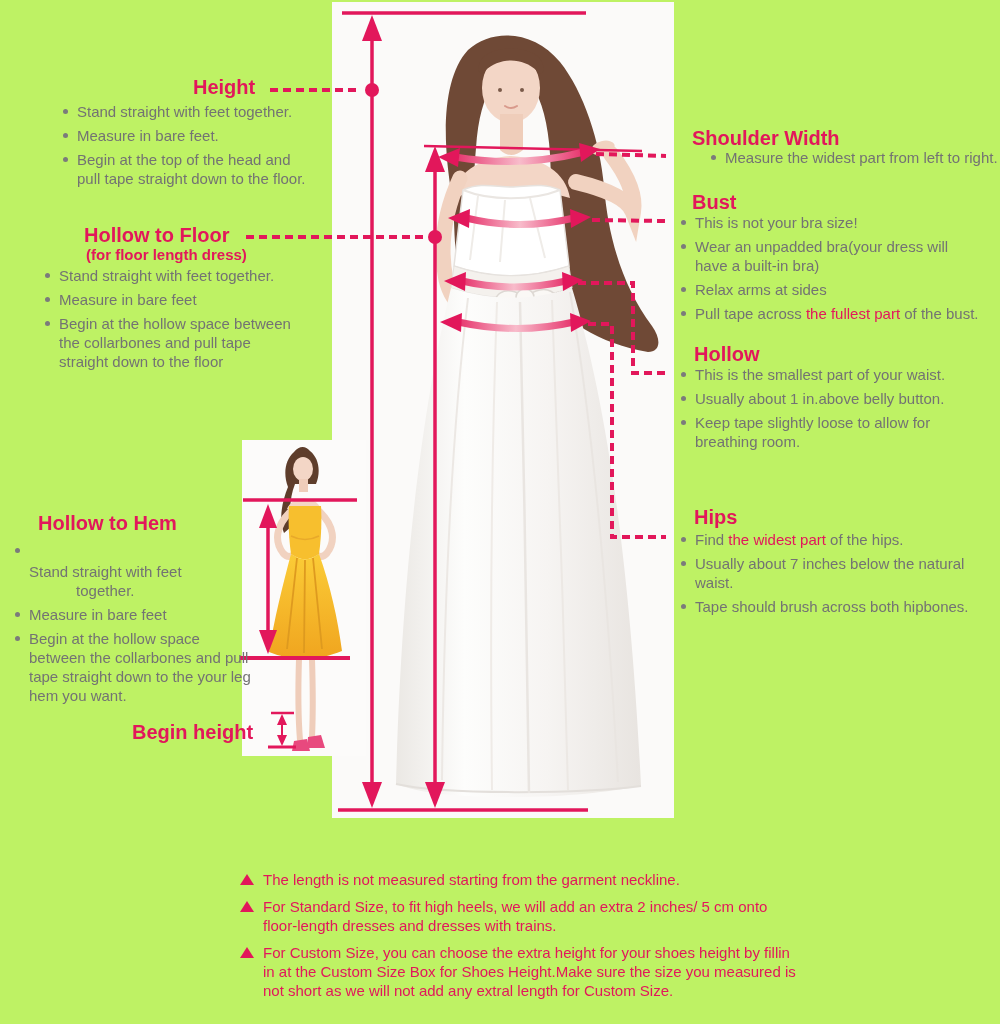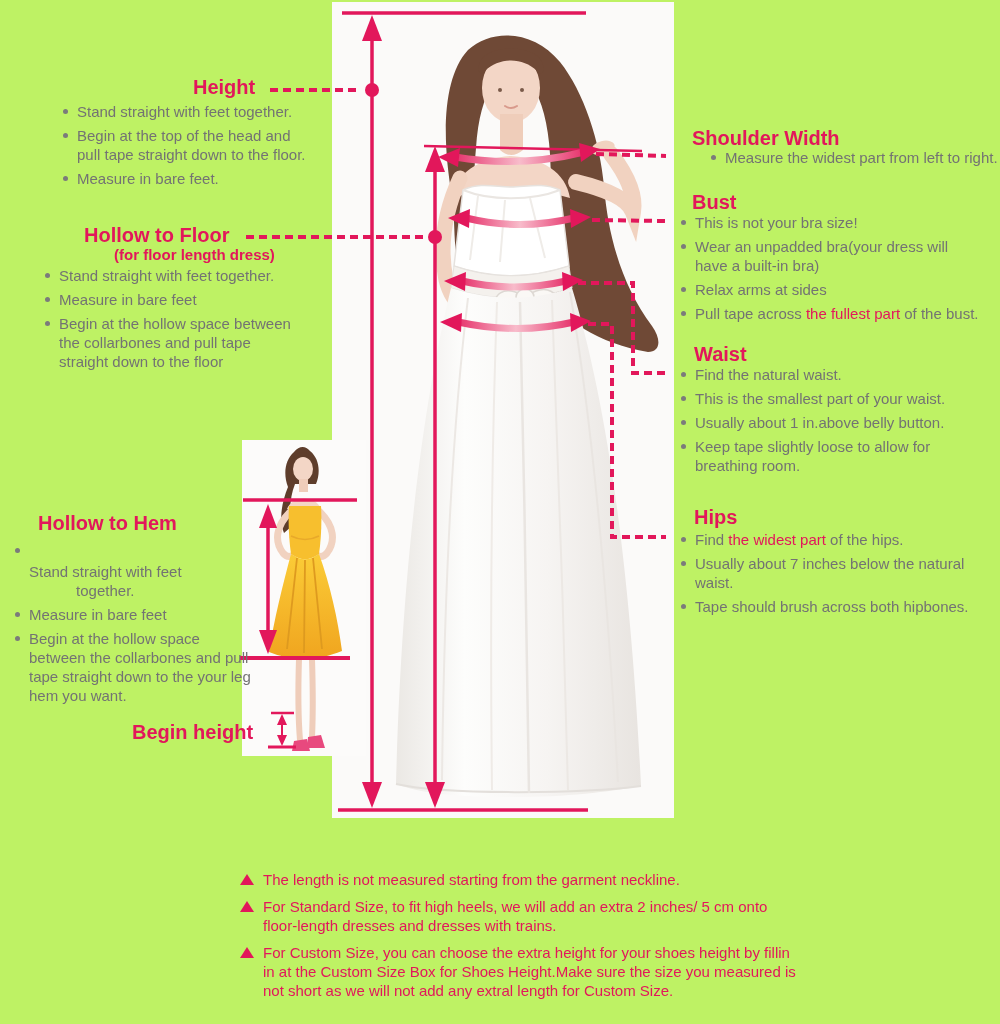--- a/index.html
+++ b/index.html
@@ -153,27 +153,27 @@
       <line x1="268" y1="747" x2="296" y2="747" stroke-width="3"></line>
       <line x1="282" y1="719" x2="282" y2="741" stroke-width="2"></line>
       <polygon points="282,714 277,725 287,725" stroke="none"></polygon>
       <polygon points="282,746 277,735 287,735" stroke="none"></polygon>
     </g>
   </svg>
 
   <div class="abs title" style="left:193px;top:76px;">Height</div>
   <ul class="blist abs" style="left:60px;top:102px;width:275px;">
     <li><span class="dot"></span><span class="t">Stand straight with feet together.</span></li>
+    <li><span class="dot"></span><span class="t">Measure in bare feet.</span></li>
     <li><span class="dot"></span><span class="t">Begin at the top of the head and
 pull tape straight down to the floor.</span></li>
-    <li><span class="dot"></span><span class="t">Measure in bare feet.</span></li>
   </ul>
 
   <div class="abs title" style="left:84px;top:224px;">Hollow to Floor</div>
-  <div class="abs subtitle" style="left:86px;top:246px;margin-left:28px;">(for floor length dress)</div>
+  <div class="abs subtitle" style="left:86px;top:246px;">(for floor length dress)</div>
   <ul class="blist abs" style="left:42px;top:266px;width:262px;">
     <li><span class="dot"></span><span class="t">Stand straight with feet together.</span></li>
     <li><span class="dot"></span><span class="t">Measure in bare feet</span></li>
     <li><span class="dot"></span><span class="t">Begin at the hollow space between
 the collarbones and pull tape
 straight down to the floor</span></li>
   </ul>
 
   <div class="abs title" style="left:38px;top:512px;">Hollow to Hem</div>
   <ul class="blist abs" style="left:12px;top:541px;width:252px;">
@@ -195,23 +195,22 @@
 
   <div class="abs title" style="left:692px;top:191px;">Bust</div>
   <ul class="blist abs" style="left:678px;top:213px;width:322px;">
     <li><span class="dot"></span><span class="t">This is not your bra size!</span></li>
     <li><span class="dot"></span><span class="t">Wear an unpadded bra(your dress will
 have a built-in bra)</span></li>
     <li><span class="dot"></span><span class="t">Relax arms at sides</span></li>
     <li><span class="dot"></span><span class="t"><span>Pull tape across </span><span class="em">the fullest part</span><span> of the bust.</span></span></li>
   </ul>
 
-  <div class="abs title" style="left:694px;top:343px;">Waist</div>
+  <div class="abs title" style="left:694px;top:343px;">Hollow</div>
   <ul class="blist abs" style="left:678px;top:365px;width:312px;">
-    <li><span class="dot"></span><span class="t">Find the natural waist.</span></li>
     <li><span class="dot"></span><span class="t">This is the smallest part of your waist.</span></li>
     <li><span class="dot"></span><span class="t">Usually about 1 in.above belly button.</span></li>
     <li><span class="dot"></span><span class="t">Keep tape slightly loose to allow for
 breathing room.</span></li>
   </ul>
 
   <div class="abs title" style="left:694px;top:506px;">Hips</div>
   <ul class="blist abs" style="left:678px;top:530px;width:315px;">
     <li><span class="dot"></span><span class="t"><span>Find </span><span class="em">the widest part</span><span> of the hips.</span></span></li>
     <li><span class="dot"></span><span class="t">Usually about 7 inches below the natural

